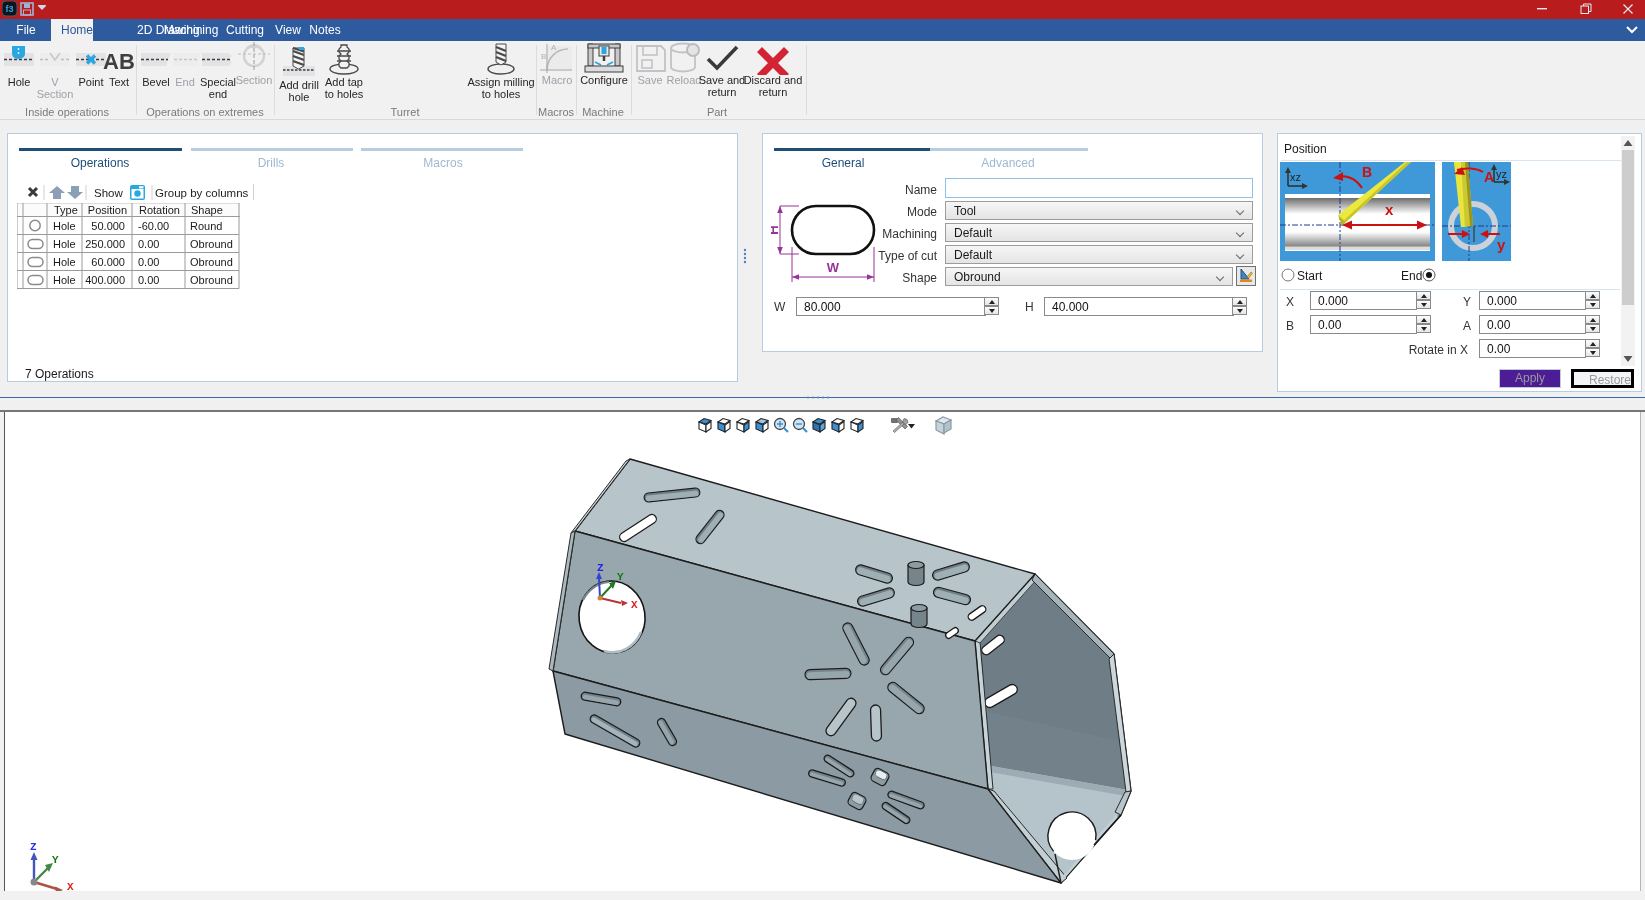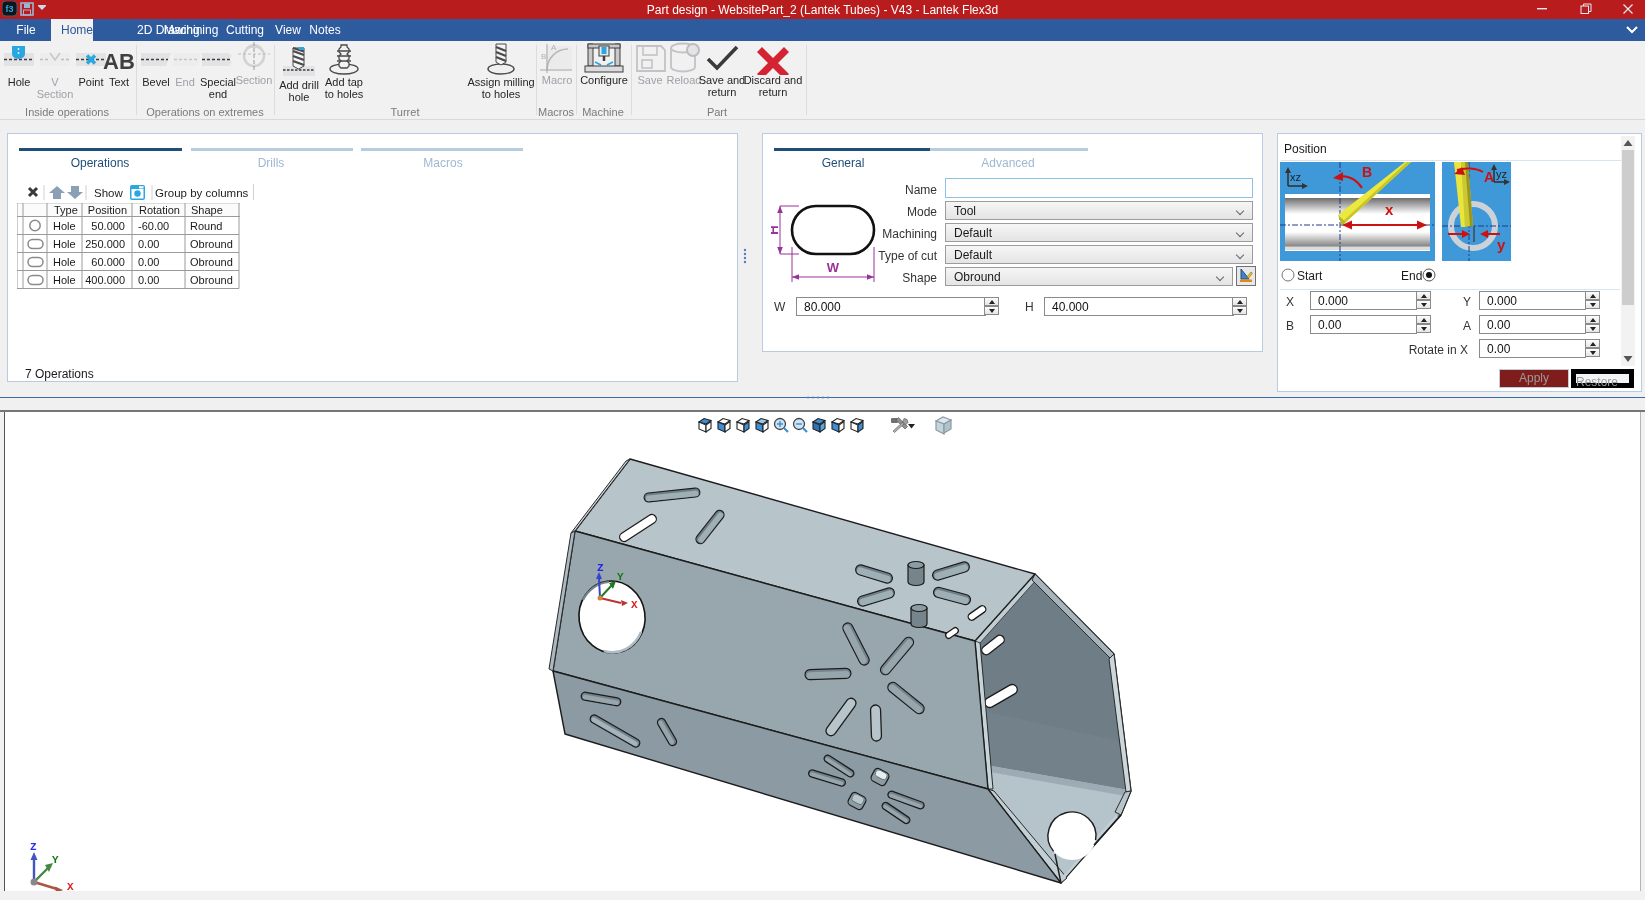--- a/index.html
+++ b/index.html
@@ -55,21 +55,20 @@
     </svg>
     <svg class="abs" style="left:20px;top:2px" width="14" height="14">
       <rect x="1" y="1" width="12" height="12" fill="none" stroke="#9fb4d4" stroke-width="1.6"></rect>
       <rect x="4" y="1.5" width="6" height="4.5" fill="#9fb4d4"></rect>
       <rect x="3.5" y="8" width="7" height="5" fill="none" stroke="#9fb4d4"></rect>
     </svg>
     <svg class="abs" style="left:37px;top:5px" width="10" height="8">
         <path d="M1 1h8L5 5z" fill="#cfd9ea"></path>
         <rect x="1" y="0" width="8" height="1" fill="#cfd9ea"></rect>
       </svg>
-    <div id="title">Part design - WebsitePart_2 (Lantek Tubes) - V43 - Lantek Flex3d</div>
     <svg class="abs" style="left:1537px;top:8px" width="12" height="2">
         <rect width="10" height="1.4" fill="#e8edf5"></rect>
       </svg>
     <svg class="abs" style="left:1580px;top:3px" width="12" height="12">
       <rect x="1" y="3" width="7.5" height="7.5" fill="none" stroke="#e8edf5"></rect>
       <path d="M3.5 3V1h7.5v7.5h-2" fill="none" stroke="#e8edf5"></path>
     </svg>
     <svg class="abs" style="left:1622px;top:3px" width="12" height="12">
         <path d="M1.5 1.5l9 9M10.5 1.5l-9 9" stroke="#e8edf5" stroke-width="1.2"></path>
       </svg>
@@ -506,22 +505,22 @@
       <svg class="abs" style="left:0;top:0" width="14" height="14">
             <path d="M7 4l-4.5 6h9z" fill="#555"></path>
           </svg>
       <div class="abs" style="left:1px;top:14px;width:12px;height:155px;background:#cdcdcd"></div>
       <svg class="abs" style="left:0;top:216px" width="14" height="14">
             <path d="M7 10l-4.5-6h9z" fill="#555"></path>
           </svg>
     </div>
   </div>
 
-  <div class="abs" style="left:1499px;top:249px;width:70px;height:19px;background:#7f1d1d;border:1px solid #c3cdd8;color:#9a9a9a;font-size:12px;text-align:center;line-height:17px;">Apply</div>
-  <div class="abs" style="left:1571px;top:249px;width:63px;height:19px;background:#f3f4f5;border:5px solid #000000;color:#9a9a9a;font-size:12px;text-align:left;line-height:17px;">Restore</div>
+  <div class="abs" style="left:1499px;top:249px;width:62px;height:19px;background:#4c1d95;border:1px solid #c3cdd8;color:#9a9a9a;font-size:12px;text-align:center;line-height:17px;">Apply</div>
+  <div class="abs" style="left:1571px;top:249px;width:63px;height:19px;background:#f3f4f5;border:3px solid #000000;color:#9a9a9a;font-size:12px;text-align:right;line-height:17px;">Restore</div>
   </div>
   <div id="split1"></div>
     <svg class="abs" style="left:806px;top:395px;z-index:5" width="26" height="5">
       <g fill="#4f80c0">
         <circle cx="2" cy="2.5" r="1.1"></circle>
         <circle cx="7" cy="2.5" r="1.1"></circle>
         <circle cx="12" cy="2.5" r="1.1"></circle>
         <circle cx="17" cy="2.5" r="1.1"></circle>
         <circle cx="22" cy="2.5" r="1.1"></circle>
       </g>

